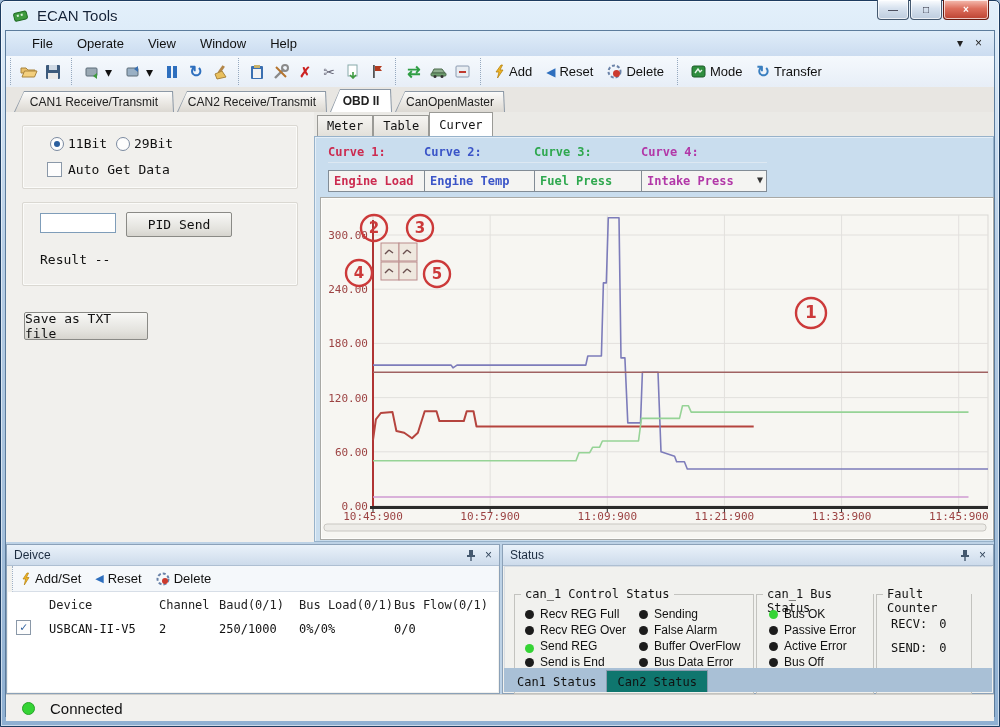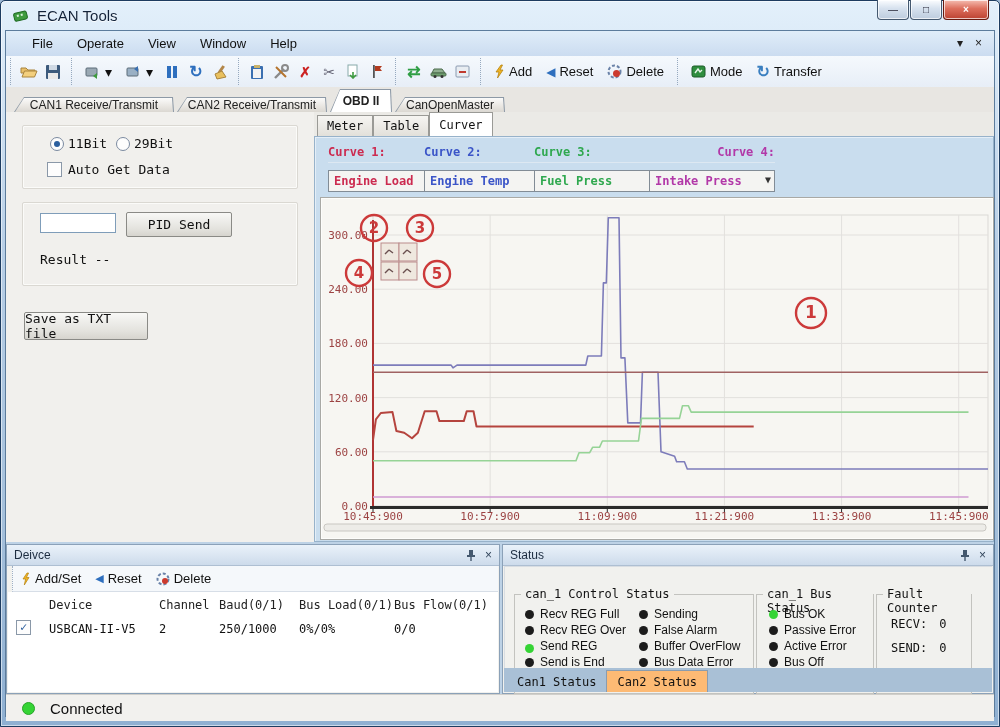--- a/index.html
+++ b/index.html
@@ -25,21 +25,21 @@
   
   #toolbar{position:absolute;left:0;top:25px;right:0;height:31px;background:linear-gradient(#f5f9fd,#e7eef7);
     border-bottom:1px solid #c3cfdd;display:flex;align-items:center;padding-left:2px;}
   .tgroup{display:flex;align-items:center;height:27px;padding:0 4px 0 6px;border-left:1px dotted #96a9bf;margin-left:2px;}
   .ibtn{width:24px;height:24px;display:flex;align-items:center;justify-content:center;border-radius:3px;}
   .tbtn{display:flex;align-items:center;gap:4px;padding:0 7px;height:24px;font-size:13px;color:#111;border-radius:3px;}
   .glyph{font-size:14px;line-height:1;}
 
   
   #tabbar{position:absolute;left:0;top:56px;right:0;height:25px;background:#e8e6e2;display:flex;align-items:flex-end;padding-left:8px;}
-  .mtab{height:15px;margin-right:3px;position:relative;clip-path:polygon(10px 0,calc(100% - 1px) 0,100% 100%,0 100%);background:#8d99a6;}
+  .mtab{height:21px;margin-right:3px;position:relative;clip-path:polygon(10px 0,calc(100% - 1px) 0,100% 100%,0 100%);background:#8d99a6;}
   .mtab>span{position:absolute;left:1px;right:1px;top:1px;bottom:0;clip-path:polygon(9px 0,calc(100% - 1px) 0,100% 100%,0 100%);
     background:linear-gradient(#fbfbfa,#e7e4df 65%,#dbd8d2);display:flex;align-items:center;justify-content:center;font-size:12px;color:#222;}
   .mtab.active{height:23px;z-index:2;}
   .mtab.active>span{background:#ffffff;font-weight:bold;}
   #tab-aux{position:absolute;right:12px;top:5px;display:flex;gap:12px;font-size:12px;color:#222;align-items:center;}
 
   
   #content{position:absolute;left:0;top:81px;right:0;height:430px;background:#f1f0ed;}
   #left-panel{position:absolute;left:0;top:0;width:308px;height:430px;background:#f1f0ed;}
   .gbox{position:absolute;border:1px solid #dad8d2;box-shadow:inset 0 0 0 1px #fbfbf9;border-radius:2px;}
@@ -81,21 +81,21 @@
   #dev-table{position:absolute;left:1px;right:1px;top:47px;bottom:1px;background:#fff;font-family:"DejaVu Sans Mono",monospace;font-size:12px;}
   .dth{position:absolute;top:6px;color:#222;}
   .dtd{position:absolute;top:30px;color:#111;}
   #status-body{position:absolute;left:1px;right:1px;top:21px;bottom:25px;background:#f1f1ee;box-shadow:inset 1px 1px 0 #d8dde2;}
   .fs{position:absolute;border:1px solid #c3c3bf;}
   .fs .fst{position:absolute;top:-8px;left:6px;background:#f1f1ee;padding:0 4px;font:12px "DejaVu Sans Mono",monospace;color:#111;}
   .sitem{position:absolute;display:flex;align-items:center;gap:6px;font-size:12px;color:#111;height:14px;}
   .led{width:9px;height:9px;border-radius:50%;display:inline-block;}
   #sbtabs{position:absolute;left:1px;right:1px;bottom:1px;height:24px;background:#a9c0d6;display:flex;align-items:flex-end;padding-left:3px;}
   .sbtab{height:21px;display:flex;align-items:center;padding:0 10px;font:12px "DejaVu Sans Mono",monospace;color:#111;}
-  .sbtab.active{background:#fdba74;border:1px solid #8a9cae;border-bottom:none;}
+  .sbtab.active{background:#0f766e;border:1px solid #8a9cae;border-bottom:none;}
 
   
   #statusbar{position:absolute;left:0;right:0;top:663px;height:26px;background:#f2f1ee;border-top:1px solid #d0cfcb;
     display:flex;align-items:center;padding-left:16px;gap:15px;}
   #conn-dot{width:11px;height:11px;border-radius:50%;background:#35d435;border:1px solid #27a527;}
   #conn-text{font-size:15px;color:#111;}
 </style>
 </head>
 <body>
 
@@ -316,21 +316,21 @@
                   <span class="caret">▼</span>
                 </div>
               </div>
               <div class="selcol" style="left: 219px;">
                 <div class="sel-label" style="color: rgb(47, 168, 79);">Curve 3:</div>
                 <div class="combo">
                   <span style="color: rgb(47, 168, 79);">Fuel Press</span>
                   <span class="caret">▼</span>
                 </div>
               </div>
-              <div class="selcol" style="left: 334px; text-align: right;">
+              <div class="selcol" style="left: 326px;">
                 <div class="sel-label" style="color: rgb(178, 56, 168);">Curve 4:</div>
                 <div class="combo">
                   <span style="color: rgb(178, 56, 168);">Intake Press</span>
                   <span class="caret">▼</span>
                 </div>
               </div>
             </div>
           <div id="chartpanel">
             <svg id="chart" width="670" height="339" viewBox="0 0 670 339">
                 <rect x="1" y="1" width="668" height="337" fill="#f7f6f2"></rect>

